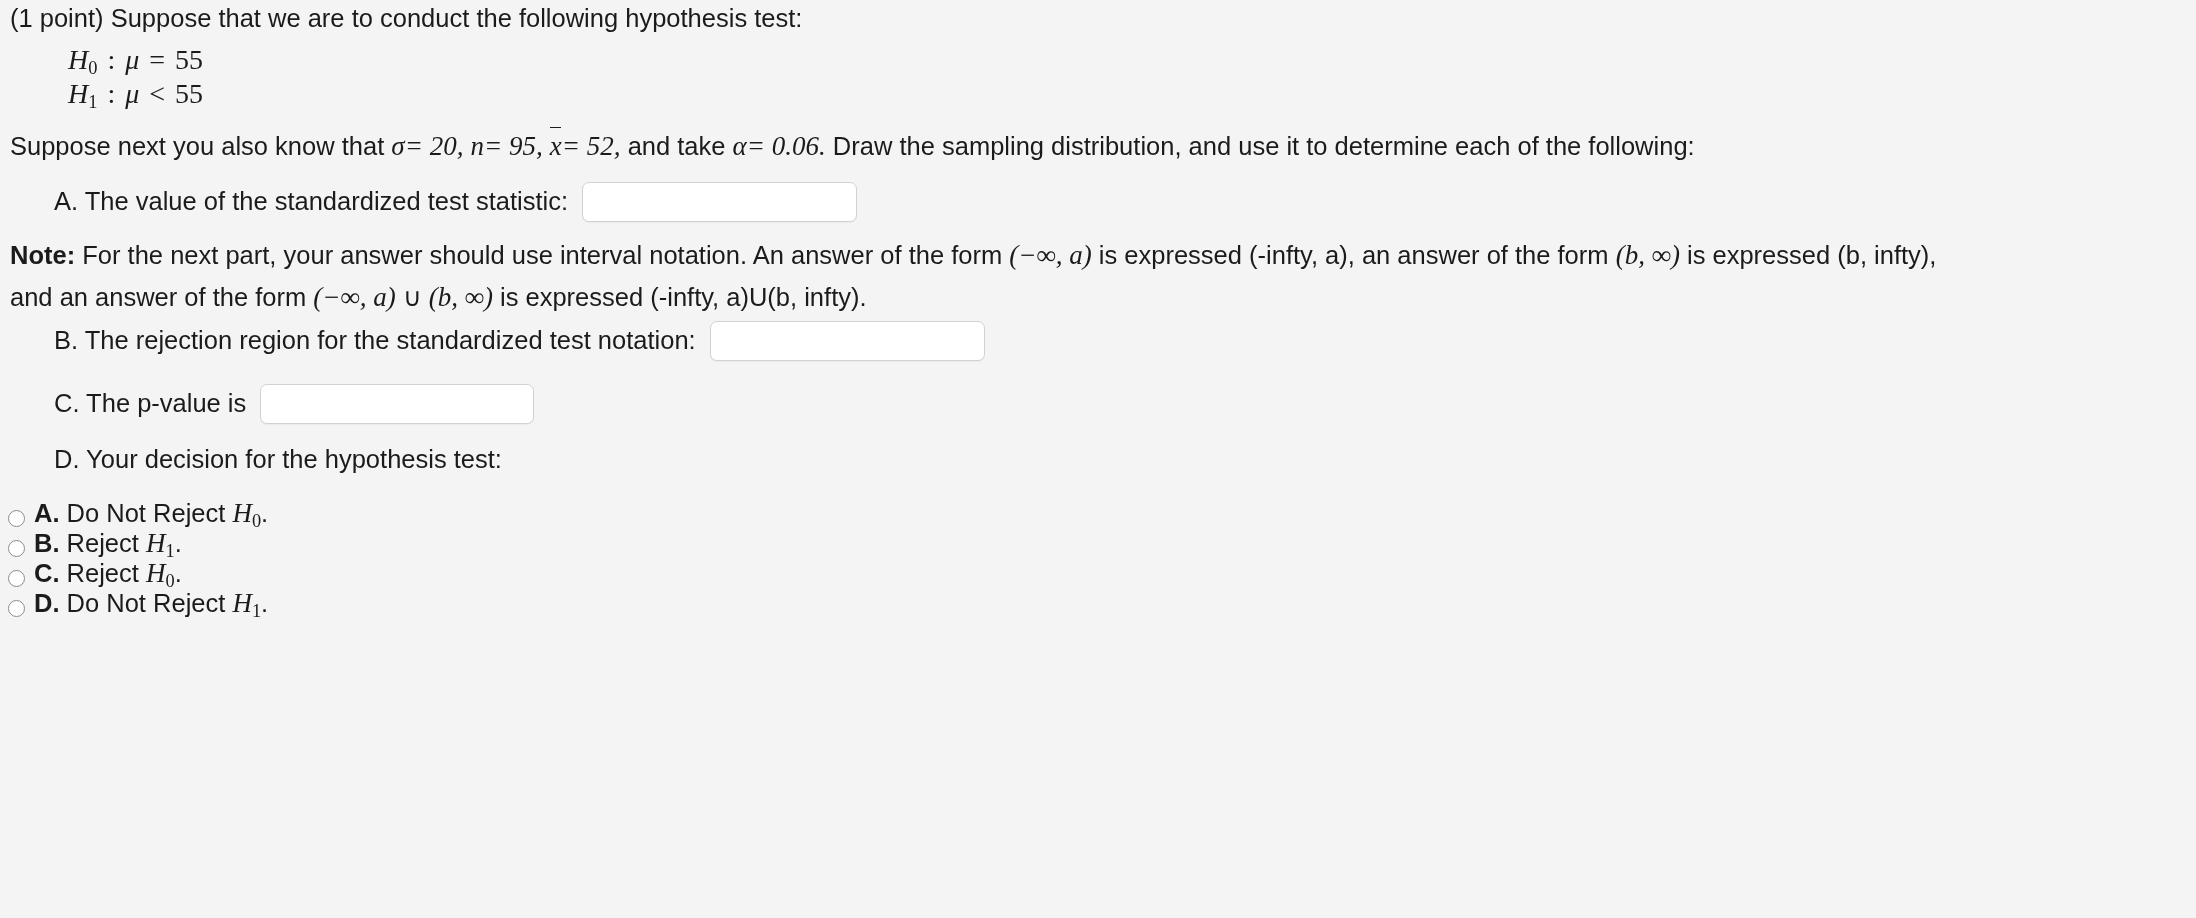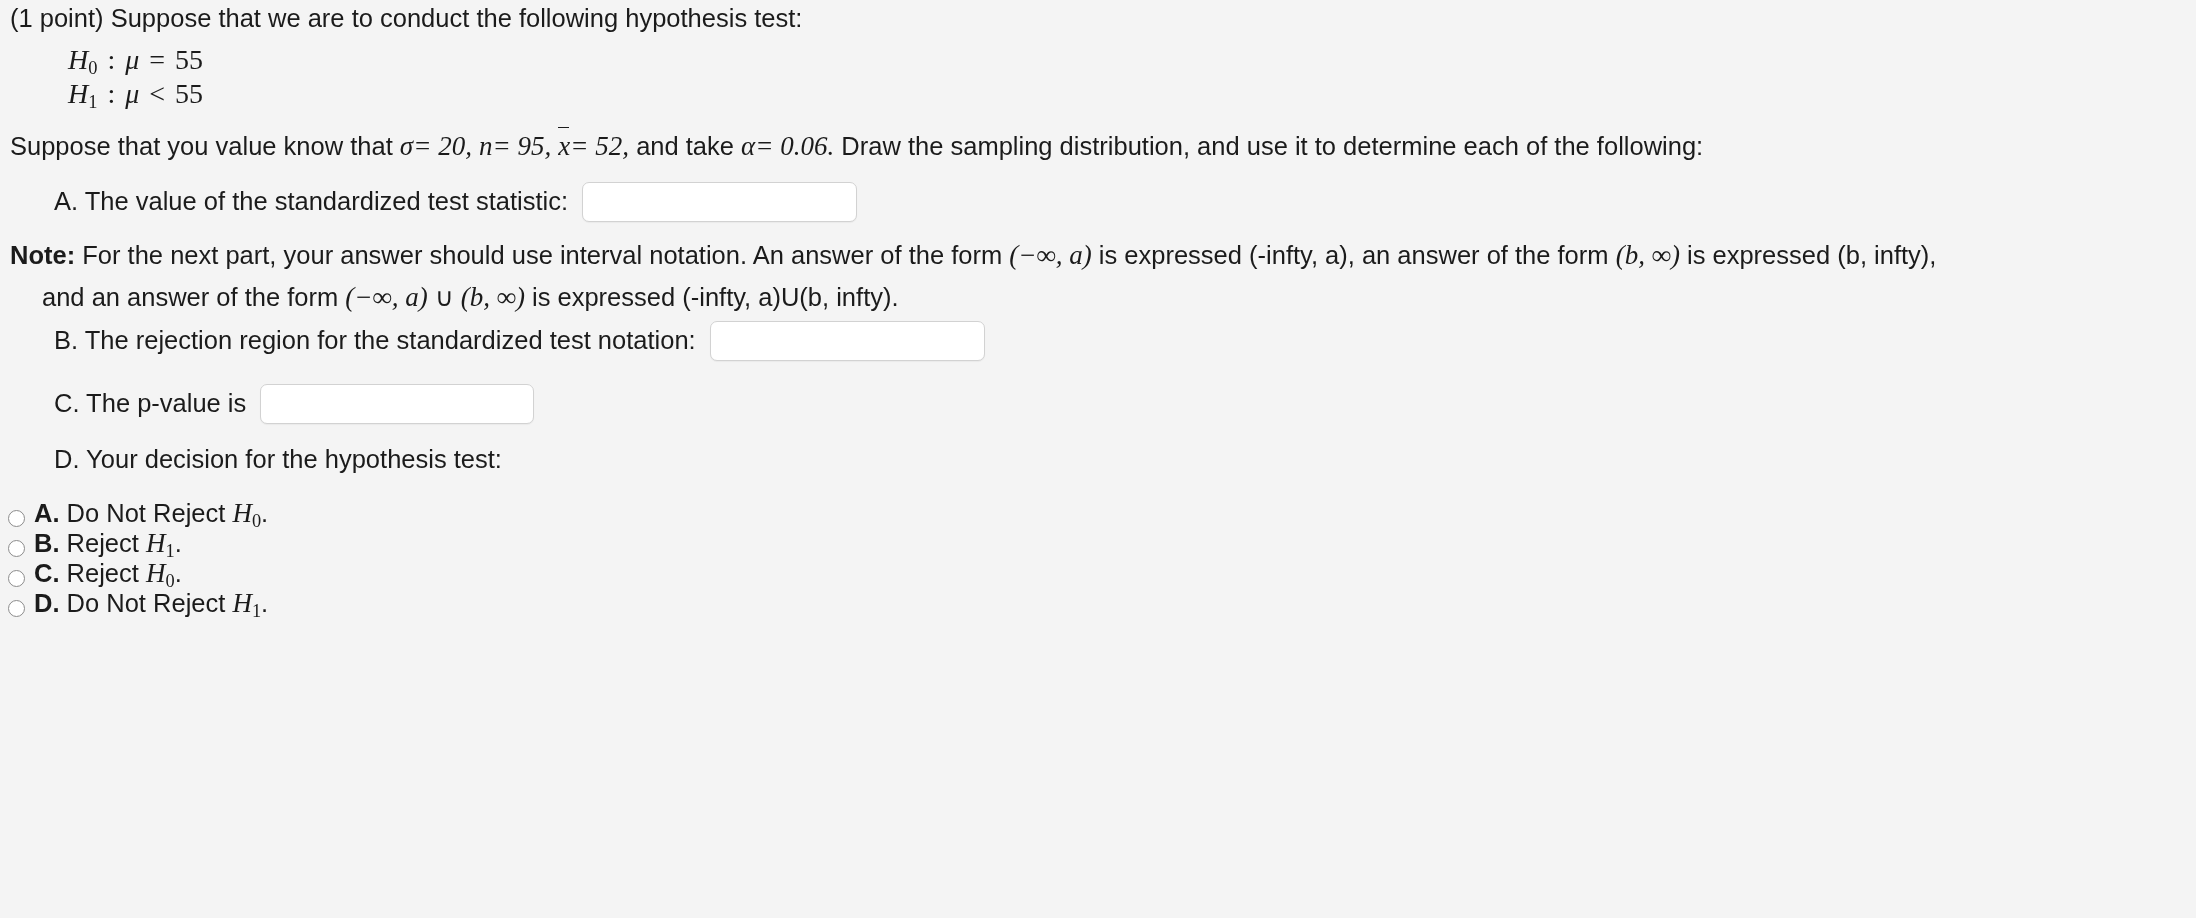--- a/index.html
+++ b/index.html
@@ -121,21 +121,21 @@
   #input-c { width: 274px; }
 
   
   #note-block {
     position: absolute;
     left: 10px;
     top: 238px;
     width: 2180px;
   }
   #note-block .nline { white-space: nowrap; }
-  #note-block .nline + .nline { margin-top: 6px; margin-left: 32px; }
+  #note-block .nline + .nline { margin-top: 6px; }
   .bold { font-weight: bold; }
 
   
   #options {
     position: absolute;
     left: 8px;
     top: 497px;
   }
   .opt {
     display: flex;
@@ -182,21 +182,21 @@
     <div class="hyp-row">
       <span class="hsym">H</span><sub style="font-size:0.66em; vertical-align:-0.26em;">1</sub>
       <span class="mathrel">:</span>
       <span class="hsym">μ</span>
       <span class="mathrel">&lt;</span>
       <span>55</span>
     </div>
   </div>
 
   <div class="prose" id="givens-line">
-    <span>Suppose that you value know that</span>
+    <span>Suppose next you also know that</span>
     <span class="math">σ</span><span class="math up">= 20,</span>
     <span class="math">n</span><span class="math up">= 95,</span>
     <span class="math xbar">x</span><span class="math up">= 52,</span>
     <span>and take</span>
     <span class="math">α</span><span class="math up">= 0.06.</span>
     <span>Draw the sampling distribution, and use it to determine each of the following:</span>
   </div>
 
   <div class="qrow prose" id="row-a">
     <span>A. The value of the standardized test statistic:</span>

